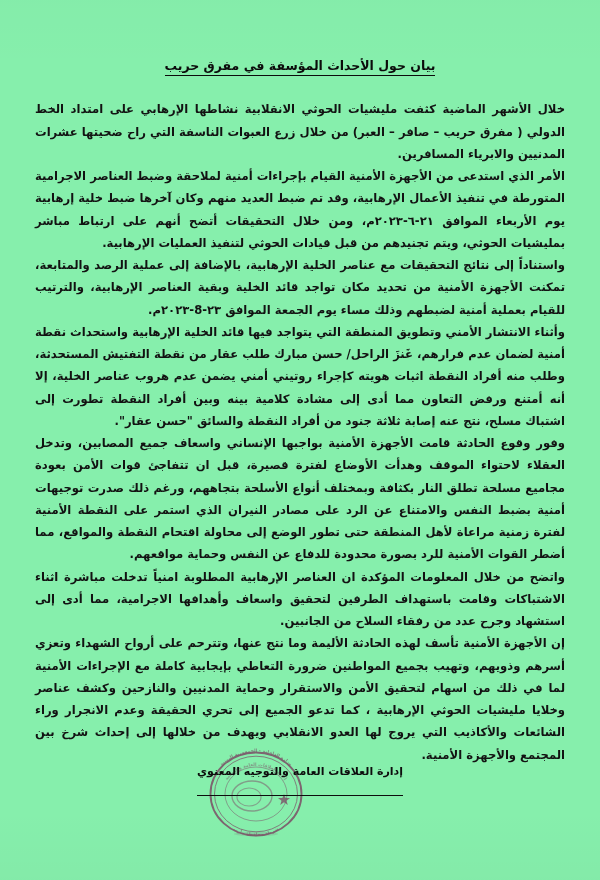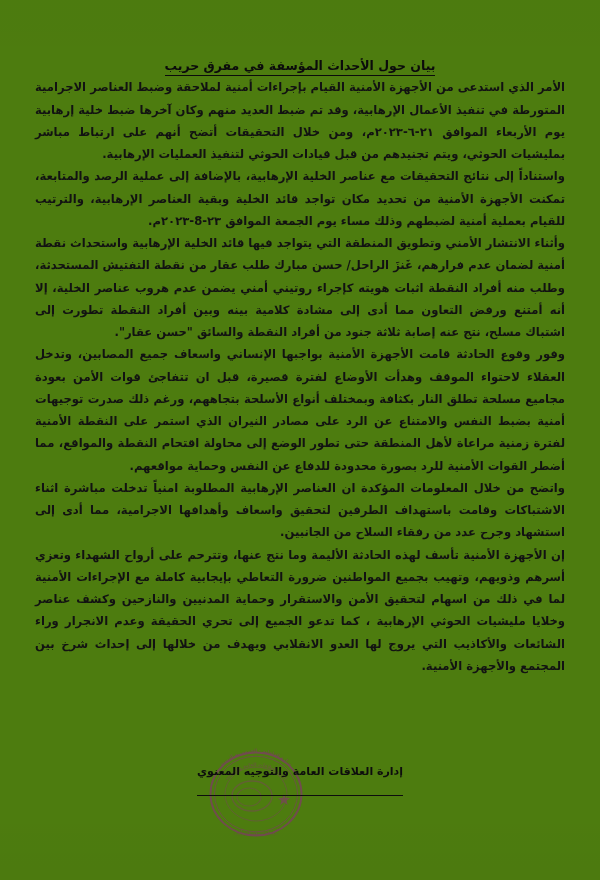--- a/index.html
+++ b/index.html
@@ -13,21 +13,21 @@
     height: 880px;
     overflow: hidden;
     font-family: "DejaVu Sans", "Liberation Sans", sans-serif;
     color: #111111;
     position: relative;
   }
 
   .page {
     position: absolute;
     inset: 0;
-    background: #4d7c0f;
+    background: #86efac;
     padding: 0;
   }
 
   
   .paper-tone {
     position: absolute;
     inset: 0;
     background:
       linear-gradient(to bottom, rgba(0,0,0,0.012), rgba(0,0,0,0) 8%, rgba(0,0,0,0) 92%, rgba(0,0,0,0.02));
     pointer-events: none;
@@ -119,20 +119,21 @@
 
 <div class="page">
   <div class="paper-tone"></div>
 
   <div class="doc-body">
 
     <h1 class="doc-title">
       <span class="t">بيان حول الأحداث المؤسفة في مفرق حريب</span>
     </h1>
 
+    <p class="para p1">خلال الأشهر الماضية كثفت مليشيات الحوثي الانقلابية نشاطها الإرهابي على امتداد الخط الدولي ( مفرق حريب – صافر – العبر) من خلال زرع العبوات الناسفة التي راح ضحيتها عشرات المدنيين والابرياء المسافرين.</p>
     <p class="para">الأمر الذي استدعى من الأجهزة الأمنية القيام بإجراءات أمنية لملاحقة وضبط العناصر الاجرامية المتورطة في تنفيذ الأعمال الإرهابية، وقد تم ضبط العديد منهم وكان آخرها ضبط خلية إرهابية يوم الأربعاء الموافق ٢١-٦-٢٠٢٣م، ومن خلال التحقيقات أتضح أنهم على ارتباط مباشر بمليشيات الحوثي، ويتم تجنيدهم من قبل قيادات الحوثي لتنفيذ العمليات الإرهابية.</p>
     <p class="para">واستناداً إلى نتائج التحقيقات مع عناصر الخلية الإرهابية، بالإضافة إلى عملية الرصد والمتابعة، تمكنت الأجهزة الأمنية من تحديد مكان تواجد قائد الخلية وبقية العناصر الإرهابية، والترتيب للقيام بعملية أمنية لضبطهم وذلك مساء يوم الجمعة الموافق ٢٣-8-٢٠٢٣م.</p>
     <p class="para">وأثناء الانتشار الأمني وتطويق المنطقة التي يتواجد فيها قائد الخلية الإرهابية واستحداث نقطة أمنية لضمان عدم فرارهم، غَنزَ الراحل/ حسن مبارك طلب عقار من نقطة التفتيش المستحدثة، وطلب منه أفراد النقطة اثبات هويته كإجراء روتيني أمني يضمن عدم هروب عناصر الخلية، إلا أنه أمتنع ورفض التعاون مما أدى إلى مشادة كلامية بينه وبين أفراد النقطة تطورت إلى اشتباك مسلح، نتج عنه إصابة ثلاثة جنود من أفراد النقطة والسائق "حسن عقار".</p>
     <p class="para">وفور وقوع الحادثة قامت الأجهزة الأمنية بواجبها الإنساني واسعاف جميع المصابين، وتدخل العقلاء لاحتواء الموقف وهدأت الأوضاع لفترة قصيرة، قبل ان تتفاجئ قوات الأمن بعودة مجاميع مسلحة تطلق النار بكثافة وبمختلف أنواع الأسلحة بتجاههم، ورغم ذلك صدرت توجيهات أمنية بضبط النفس والامتناع عن الرد على مصادر النيران الذي استمر على النقطة الأمنية لفترة زمنية مراعاة لأهل المنطقة حتى تطور الوضع إلى محاولة اقتحام النقطة والمواقع، مما أضطر القوات الأمنية للرد بصورة محدودة للدفاع عن النفس وحماية مواقعهم.</p>
     <p class="para">واتضح من خلال المعلومات المؤكدة ان العناصر الإرهابية المطلوبة امنياً تدخلت مباشرة اثناء الاشتباكات وقامت باستهداف الطرفين لتحقيق واسعاف وأهدافها الاجرامية، مما أدى إلى استشهاد وجرح عدد من رفقاء السلاح من الجانبين.</p>
     <p class="para">إن الأجهزة الأمنية تأسف لهذه الحادثة الأليمة وما نتج عنها، وتترحم على أرواح الشهداء وتعزي أسرهم وذويهم، وتهيب بجميع المواطنين ضرورة التعاطي بإيجابية كاملة مع الإجراءات الأمنية لما في ذلك من اسهام لتحقيق الأمن والاستقرار وحماية المدنيين والنازحين وكشف عناصر وخلايا مليشيات الحوثي الإرهابية ، كما تدعو الجميع إلى تحري الحقيقة وعدم الانجرار وراء الشائعات والأكاذيب التي يروج لها العدو الانقلابي ويهدف من خلالها إلى إحداث شرخ بين المجتمع والأجهزة الأمنية.</p>
 
   </div>
 
   <div class="sign-block">

